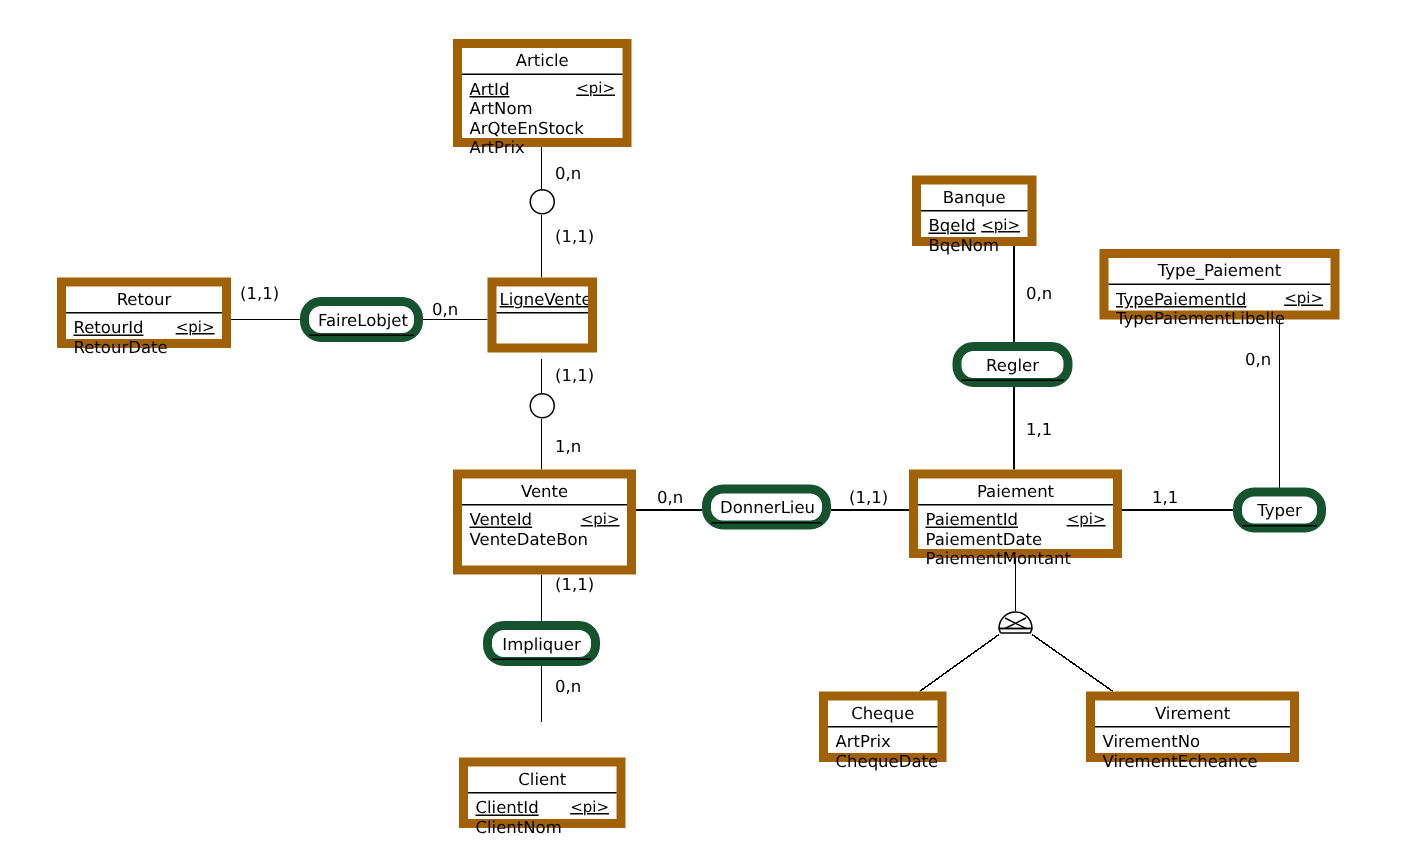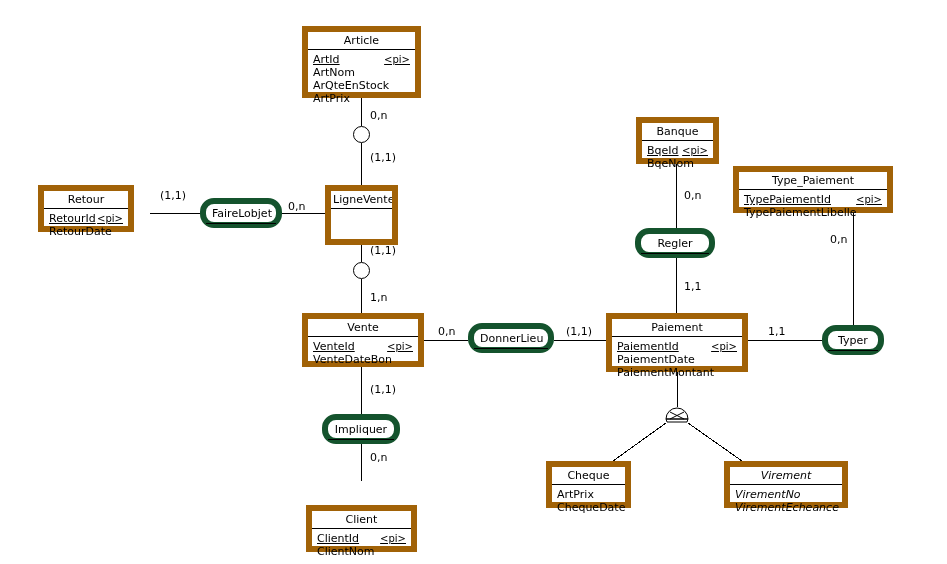--- a/index.html
+++ b/index.html
@@ -145,46 +145,46 @@
     </svg>
 <div class="entity" style="left: 302px; top: 26px; width: 119px; height: 72px;">
       <div class="entity-name">Article</div>
       <div class="entity-attrs">
         <div class="attr pk"><span class="aname">ArtId</span><span class="pi">&lt;pi&gt;</span></div>
         <div class="attr"><span class="aname">ArtNom</span></div>
         <div class="attr"><span class="aname">ArQteEnStock</span></div>
         <div class="attr"><span class="aname">ArtPrix</span></div>
       </div>
     </div>
-    <div class="entity" style="left: 38px; top: 185px; width: 96px; height: 47px;">
+    <div class="entity" style="left: 38px; top: 185px; width: 116px; height: 47px;">
       <div class="entity-name">Retour</div>
       <div class="entity-attrs">
         <div class="attr pk"><span class="aname">RetourId</span><span class="pi">&lt;pi&gt;</span></div>
         <div class="attr"><span class="aname">RetourDate</span></div>
       </div>
     </div>
-    <div class="entity" style="left: 325px; top: 185px; width: 73px; height: 60px;">
+    <div class="entity" style="left: 325px; top: 185px; width: 73px; height: 50px; text-decoration: underline;">
       <div class="entity-name">LigneVente</div>
       <div class="entity-attrs"></div>
     </div>
-    <div class="entity" style="left: 636px; top: 117px; width: 83px; height: 47px;">
+    <div class="entity" style="left: 608px; top: 117px; width: 83px; height: 47px;">
       <div class="entity-name">Banque</div>
       <div class="entity-attrs">
         <div class="attr pk"><span class="aname">BqeId</span><span class="pi">&lt;pi&gt;</span></div>
         <div class="attr"><span class="aname">BqeNom</span></div>
       </div>
     </div>
     <div class="entity" style="left: 733px; top: 166px; width: 160px; height: 47px;">
       <div class="entity-name">Type_Paiement</div>
       <div class="entity-attrs">
         <div class="attr pk"><span class="aname">TypePaiementId</span><span class="pi">&lt;pi&gt;</span></div>
         <div class="attr"><span class="aname">TypePaiementLibelle</span></div>
       </div>
     </div>
-    <div class="entity" style="left: 302px; top: 313px; width: 122px; height: 54px;">
+    <div class="entity" style="left: 302px; top: 313px; width: 122px; height: 70px;">
       <div class="entity-name">Vente</div>
       <div class="entity-attrs">
         <div class="attr pk"><span class="aname">VenteId</span><span class="pi">&lt;pi&gt;</span></div>
         <div class="attr"><span class="aname">VenteDateBon</span></div>
       </div>
     </div>
     <div class="entity" style="left: 606px; top: 313px; width: 142px; height: 59px;">
       <div class="entity-name">Paiement</div>
       <div class="entity-attrs">
         <div class="attr pk"><span class="aname">PaiementId</span><span class="pi">&lt;pi&gt;</span></div>
@@ -199,21 +199,21 @@
         <div class="attr"><span class="aname">ClientNom</span></div>
       </div>
     </div>
     <div class="entity" style="left: 546px; top: 461px; width: 85px; height: 47px;">
       <div class="entity-name">Cheque</div>
       <div class="entity-attrs">
         <div class="attr"><span class="aname">ArtPrix</span></div>
         <div class="attr"><span class="aname">ChequeDate</span></div>
       </div>
     </div>
-    <div class="entity" style="left: 724px; top: 461px; width: 124px; height: 47px; font-style: italic;">
+    <div class="entity" style="left: 724px; top: 461px; width: 142px; height: 47px;">
       <div class="entity-name">Virement</div>
       <div class="entity-attrs">
         <div class="attr"><span class="aname">VirementNo</span></div>
         <div class="attr"><span class="aname">VirementEcheance</span></div>
       </div>
     </div>
     <div class="rel" style="left: 200px; top: 198px; width: 82px; height: 30px;">
       <div class="rel-label">FaireLobjet</div>
     </div>
     <div class="rel" style="left: 635px; top: 228px; width: 80px; height: 30px;">

